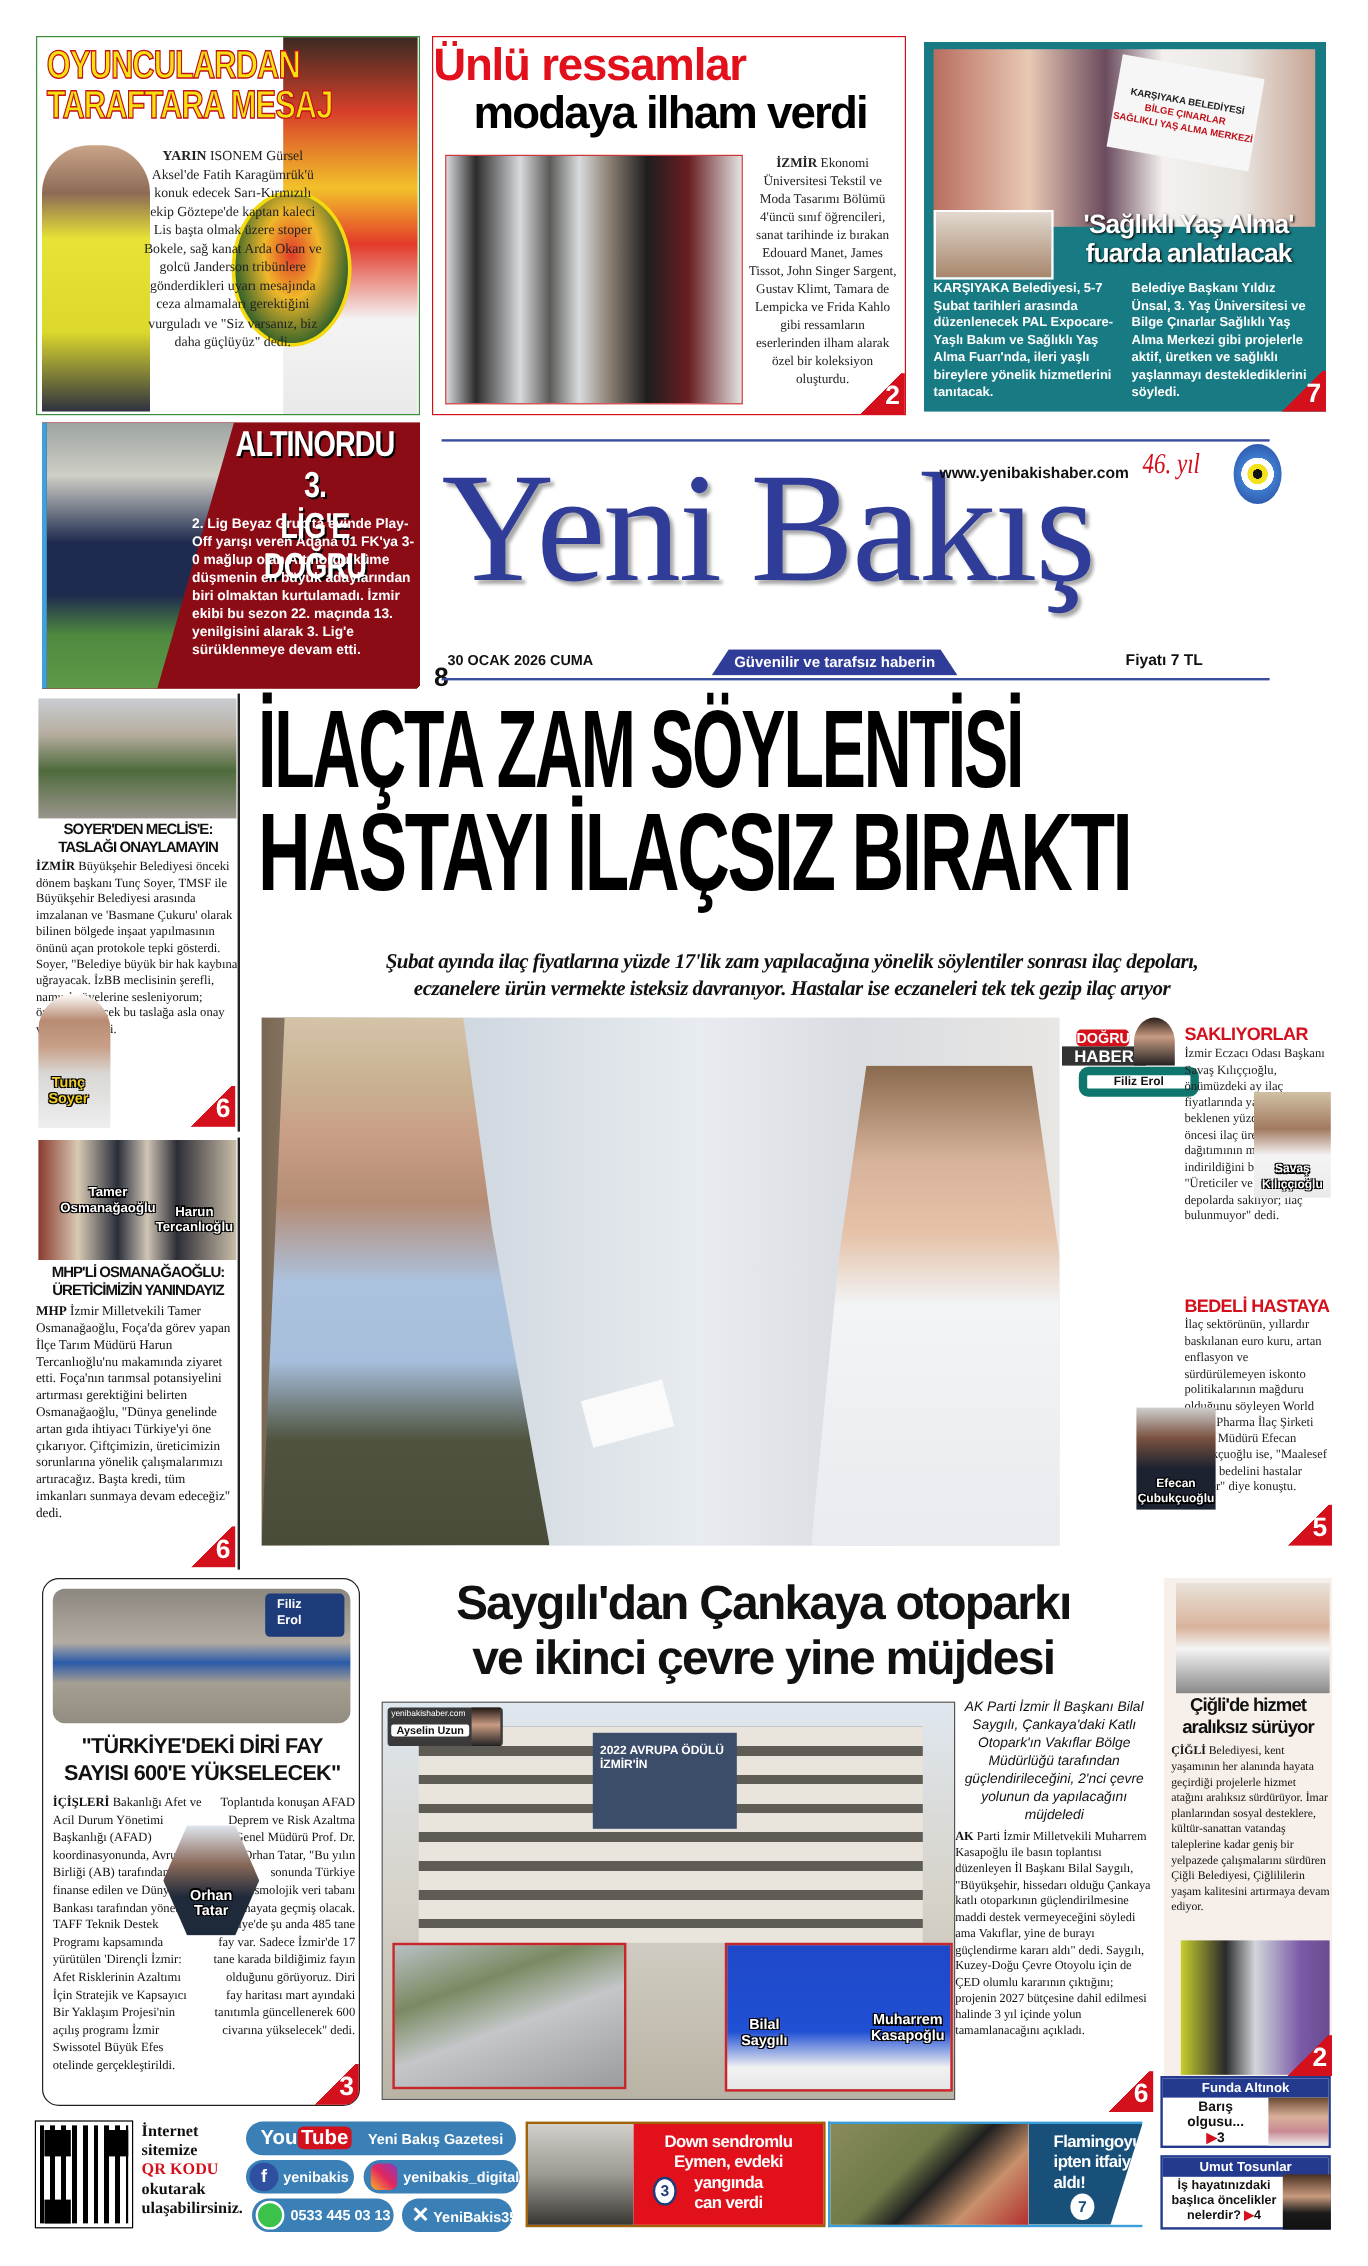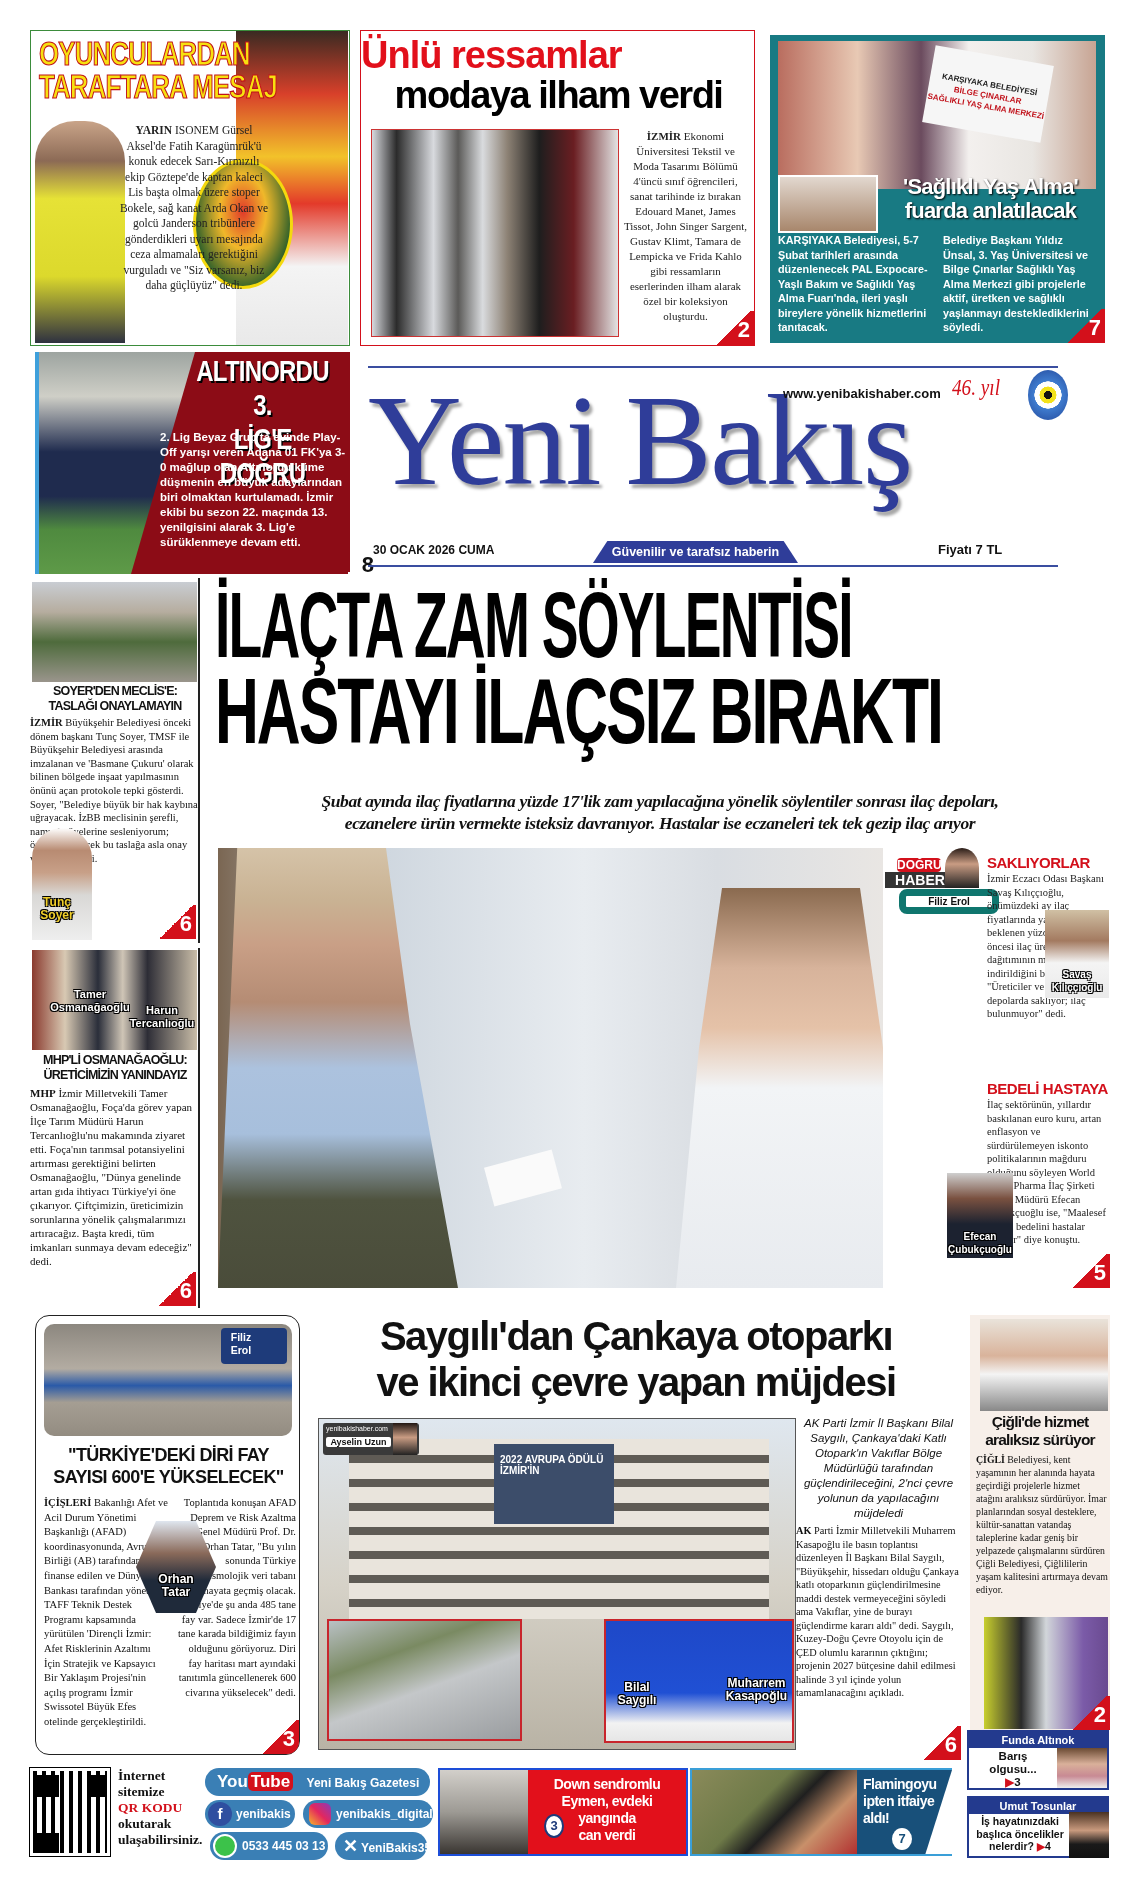--- a/index.html
+++ b/index.html
@@ -211,21 +211,21 @@
   <div class="photo" style="left:100px;top:205px;width:80px;height:92px;clip-path:polygon(25% 0,75% 0,100% 50%,75% 100%,25% 100%,0 50%);background:linear-gradient(180deg,#dfe6ef 0%,#8a6a5a 35%,#1f2a3a 65%,#1f2a3a 100%)"></div>
   <div class="caption-tag" style="left:110px;top:257px;width:60px">
     <div>Orhan</div>
     <div>Tatar</div>
   </div>
   <div class="pgnum" style="right:0;bottom:0;border-bottom-right-radius:12px">3</div>
 </div>
 
 <div id="saygili-h" class="abs">
   <div>Saygılı'dan Çankaya otoparkı</div>
-  <div>ve ikinci çevre yapan müjdesi</div>
+  <div>ve ikinci çevre yine müjdesi</div>
 </div>
 <div id="saygili-photo" class="photo">
   <div class="abs" style="left:30px;top:20px;width:420px;height:180px;background:repeating-linear-gradient(180deg,#e9e4dc 0 16px,#5f5b55 16px 24px)"></div>
   <div class="abs sans" style="left:175px;top:25px;width:120px;height:80px;background:#3c4d6a;color:#fff;font-weight:bold;font-size:10px;padding:10px 6px">2022 AVRUPA ÖDÜLÜ İZMİR'İN</div>
   <div class="abs" style="left:4px;top:4px;width:96px;height:32px;background:#3a3a3a;border-radius:3px">
     <div class="abs sans" style="left:3px;top:2px;color:#fff;font-size:7px">yenibakishaber.com</div>
     <div class="abs sans" style="left:3px;top:14px;width:65px;background:#fff;color:#111;font-weight:bold;font-size:9px;text-align:center;border-radius:2px">Ayselin Uzun</div>
     <div class="photo" style="left:70px;top:0;width:24px;height:32px;background:linear-gradient(180deg,#221814 0%,#c99c83 45%,#222 100%)"></div>
   </div>
   <div class="photo" style="left:8px;top:200px;width:195px;height:122px;border:2px solid #c8252c;background:linear-gradient(160deg,#b9c0c4 0%,#7a8a62 30%,#c4c7c9 55%,#9a9da0 100%)"></div>
@@ -283,33 +283,33 @@
 <div class="pill" style="left:303px;top:1800px;width:130px">
   <span style="display:inline-block;width:22px;height:22px;margin:3px 5px 0 6px;border-radius:6px;background:linear-gradient(45deg,#f7b52a,#e3275e,#8a3ab9);vertical-align:top"></span><span>yenibakis_digital</span>
 </div>
 <div class="pill" style="left:210px;top:1832px;width:118px">
   <span style="display:inline-block;width:24px;height:24px;margin:2px 5px 0 3px;border-radius:50%;background:#3cc24a;border:2px solid #fff;vertical-align:top"></span><span>0533 445 03 13</span>
 </div>
 <div class="pill" style="left:335px;top:1832px;width:92px">
   <span style="display:inline-block;margin:0 3px 0 8px;font-size:18px">✕</span><span>YeniBakis35</span>
 </div>
 
-<div class="abs" style="left:438px;top:1768px;width:250px;height:88px;border:2px solid #1d4ed8">
+<div class="abs" style="left:438px;top:1768px;width:250px;height:88px;border:2px solid #a16207">
   <div class="photo" style="left:0;top:0;width:88px;height:84px;background:linear-gradient(180deg,#d2cfca 0%,#9d9a94 50%,#3a3632 100%)"></div>
   <div class="abs sans" style="left:88px;top:0;width:158px;height:84px;background:#e2101b;color:#fff;font-weight:bold;font-size:14px;line-height:17px;text-align:center;padding-top:6px;letter-spacing:-0.5px">
     <div>Down sendromlu</div>
     <div>Eymen, evdeki</div>
     <div>yangında</div>
     <div>can verdi</div>
   </div>
   <div class="abs sans" style="left:104px;top:44px;width:20px;height:24px;border-radius:50%;background:#fff;color:#1e3b7a;border:2px solid #1e3b7a;font-weight:bold;font-size:13px;text-align:center;line-height:20px">3</div>
 </div>
 <div class="abs" style="left:690px;top:1768px;width:262px;height:88px;border:2px solid #3a9fd8;border-right:none">
   <div class="photo" style="left:0;top:0;width:165px;height:84px;background:linear-gradient(135deg,#8a8a5a 0%,#6e7a48 40%,#1f1f1f 55%,#c8906a 75%,#b23030 100%)"></div>
-  <div class="abs sans" style="left:165px;top:0;width:95px;height:84px;background:#18507a;clip-path:polygon(0 0,100% 0,72% 100%,0 100%);color:#fff;font-weight:bold;font-size:14px;line-height:17px;padding:6px 0 0 6px;letter-spacing:-0.5px">
+  <div class="abs sans" style="left:165px;top:0;width:95px;height:84px;background:#18507a;clip-path:polygon(0 0,100% 0,72% 100%,0 100%);color:#fff;font-weight:bold;font-size:14px;line-height:17px;padding:6px 0 0 21px;letter-spacing:-0.5px">
     <div>Flamingoyu</div>
     <div>ipten itfaiye</div>
     <div>aldı!</div>
   </div>
   <div class="abs sans" style="left:200px;top:58px;width:20px;height:22px;border-radius:50%;background:#fff;color:#18507a;font-weight:bold;font-size:13px;text-align:center;line-height:22px">7</div>
 </div>
 
 <div class="col-box" style="top:1730px;height:60px">
   <div class="nm">Funda Altınok</div>
   <div class="abs sans" style="left:4px;top:18px;width:80px;text-align:center;font-weight:bold;font-size:11.5px;line-height:13px">

